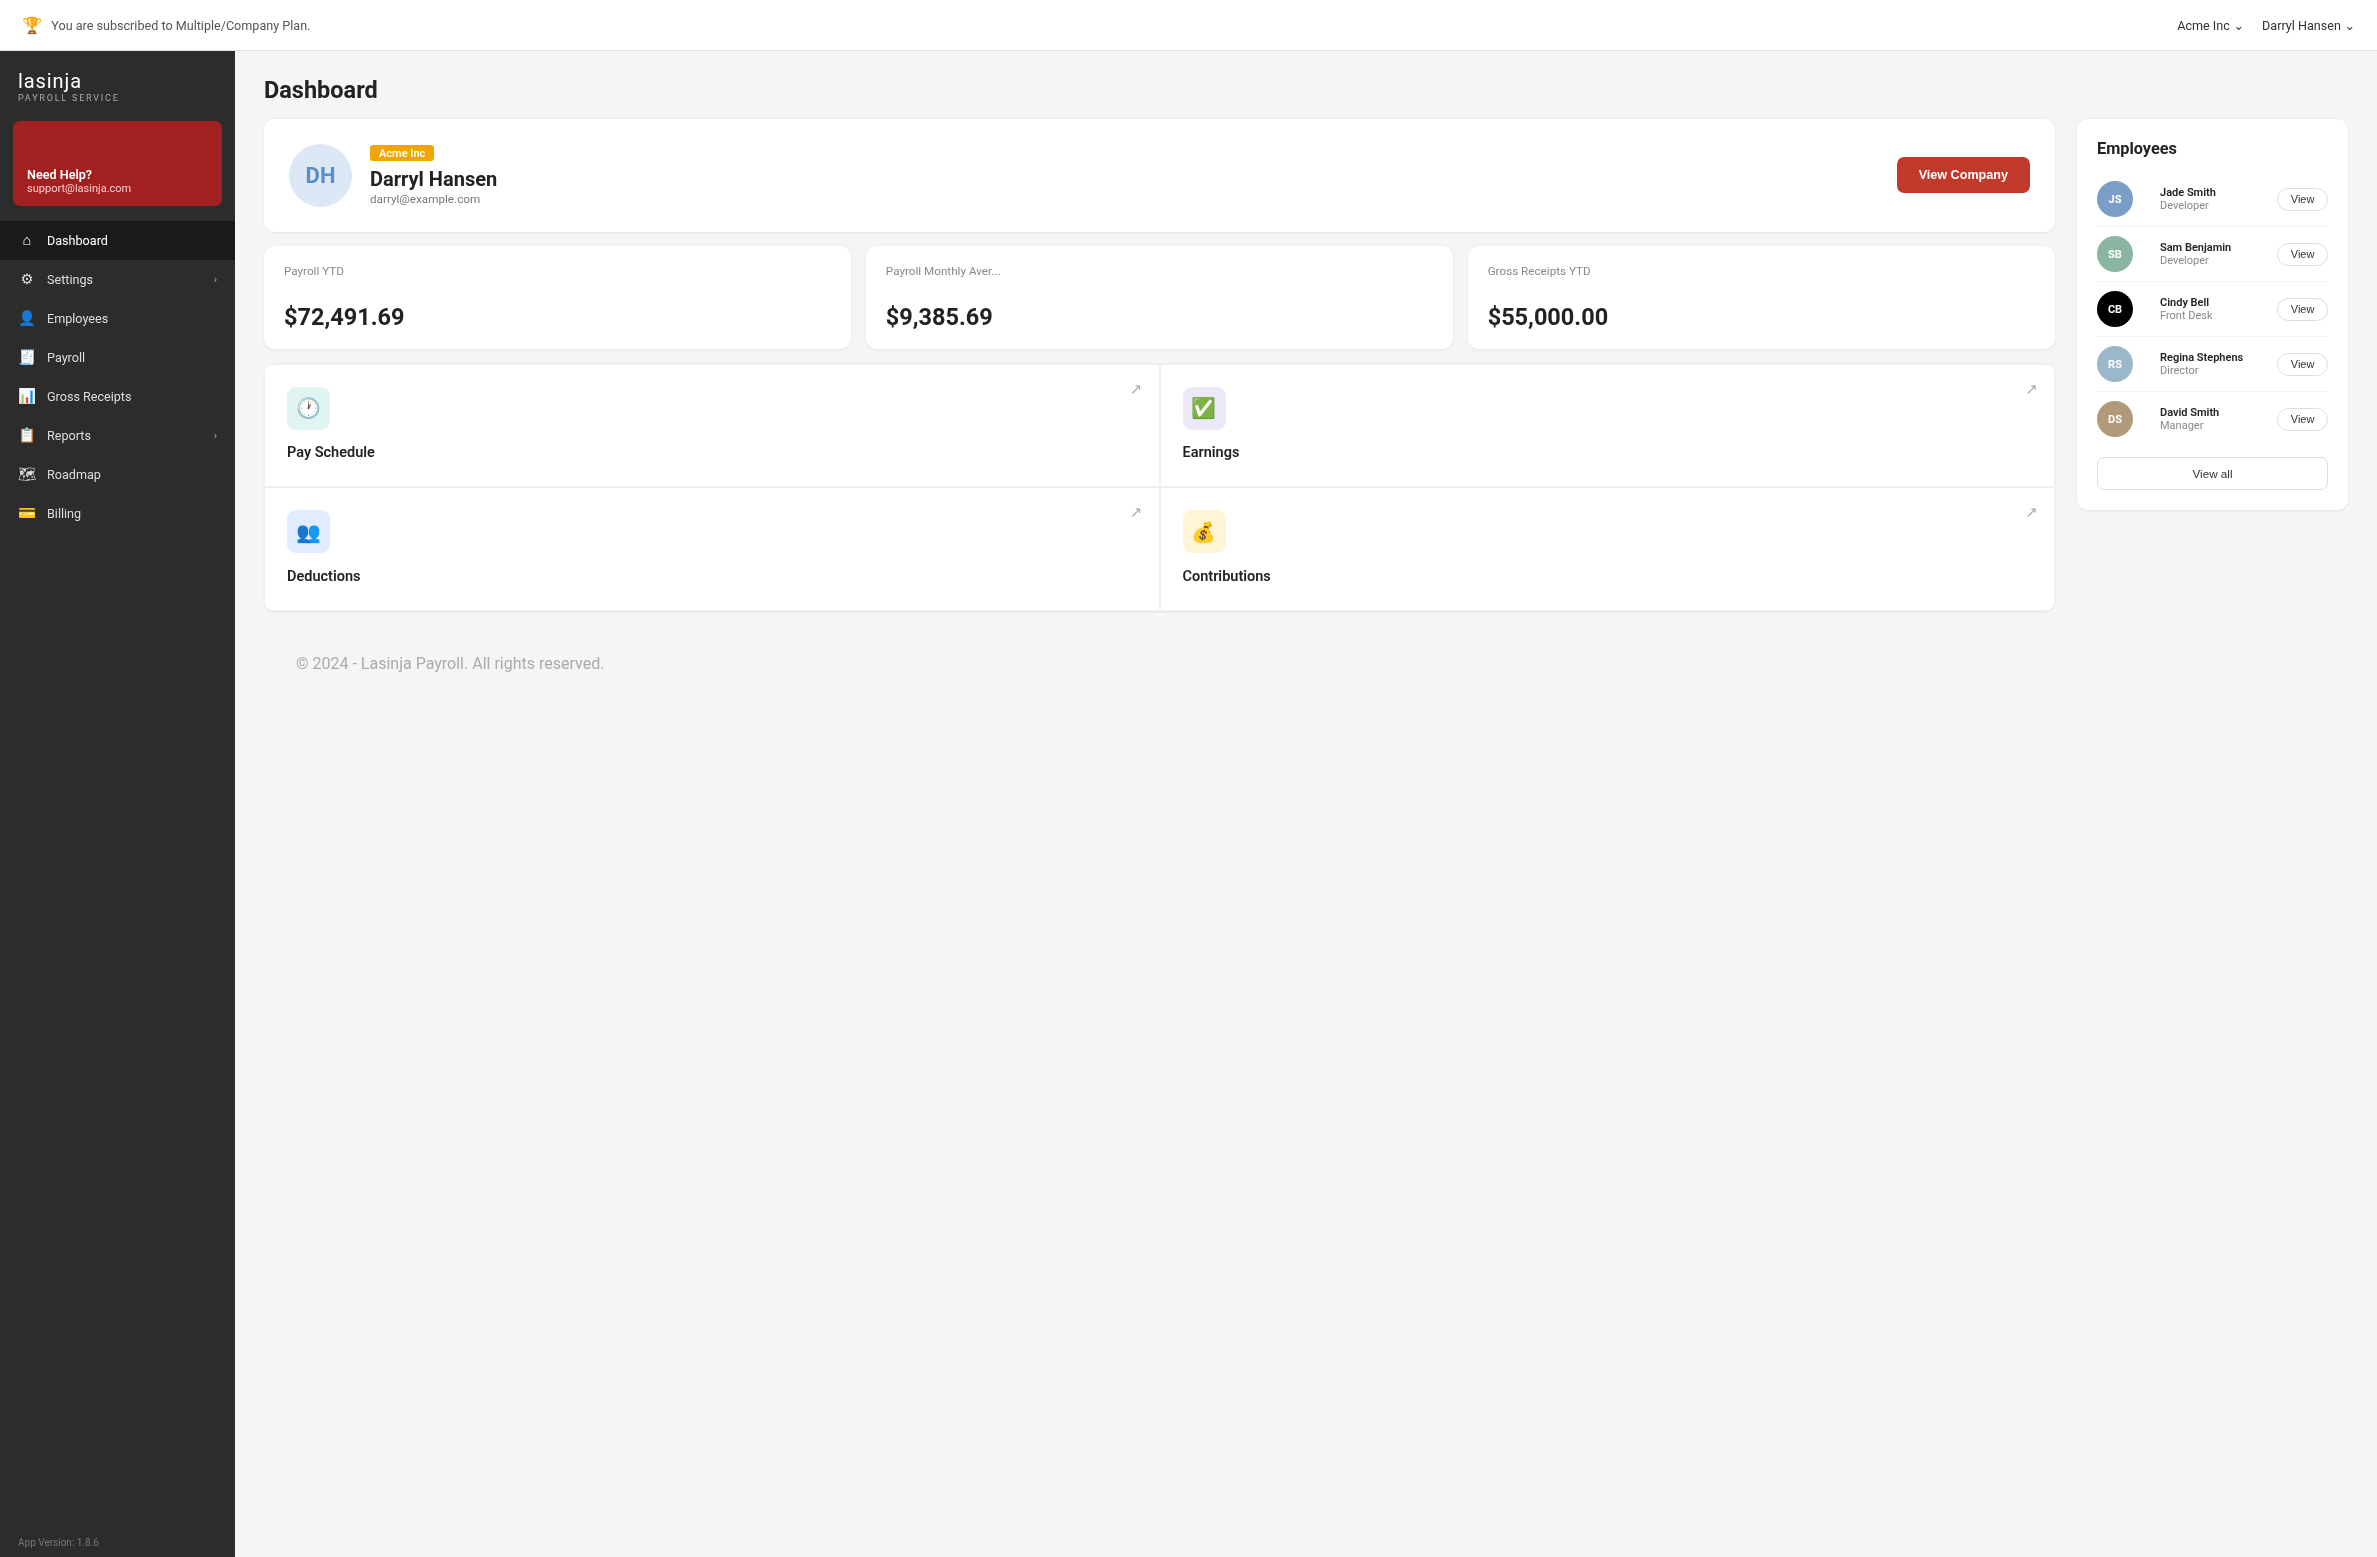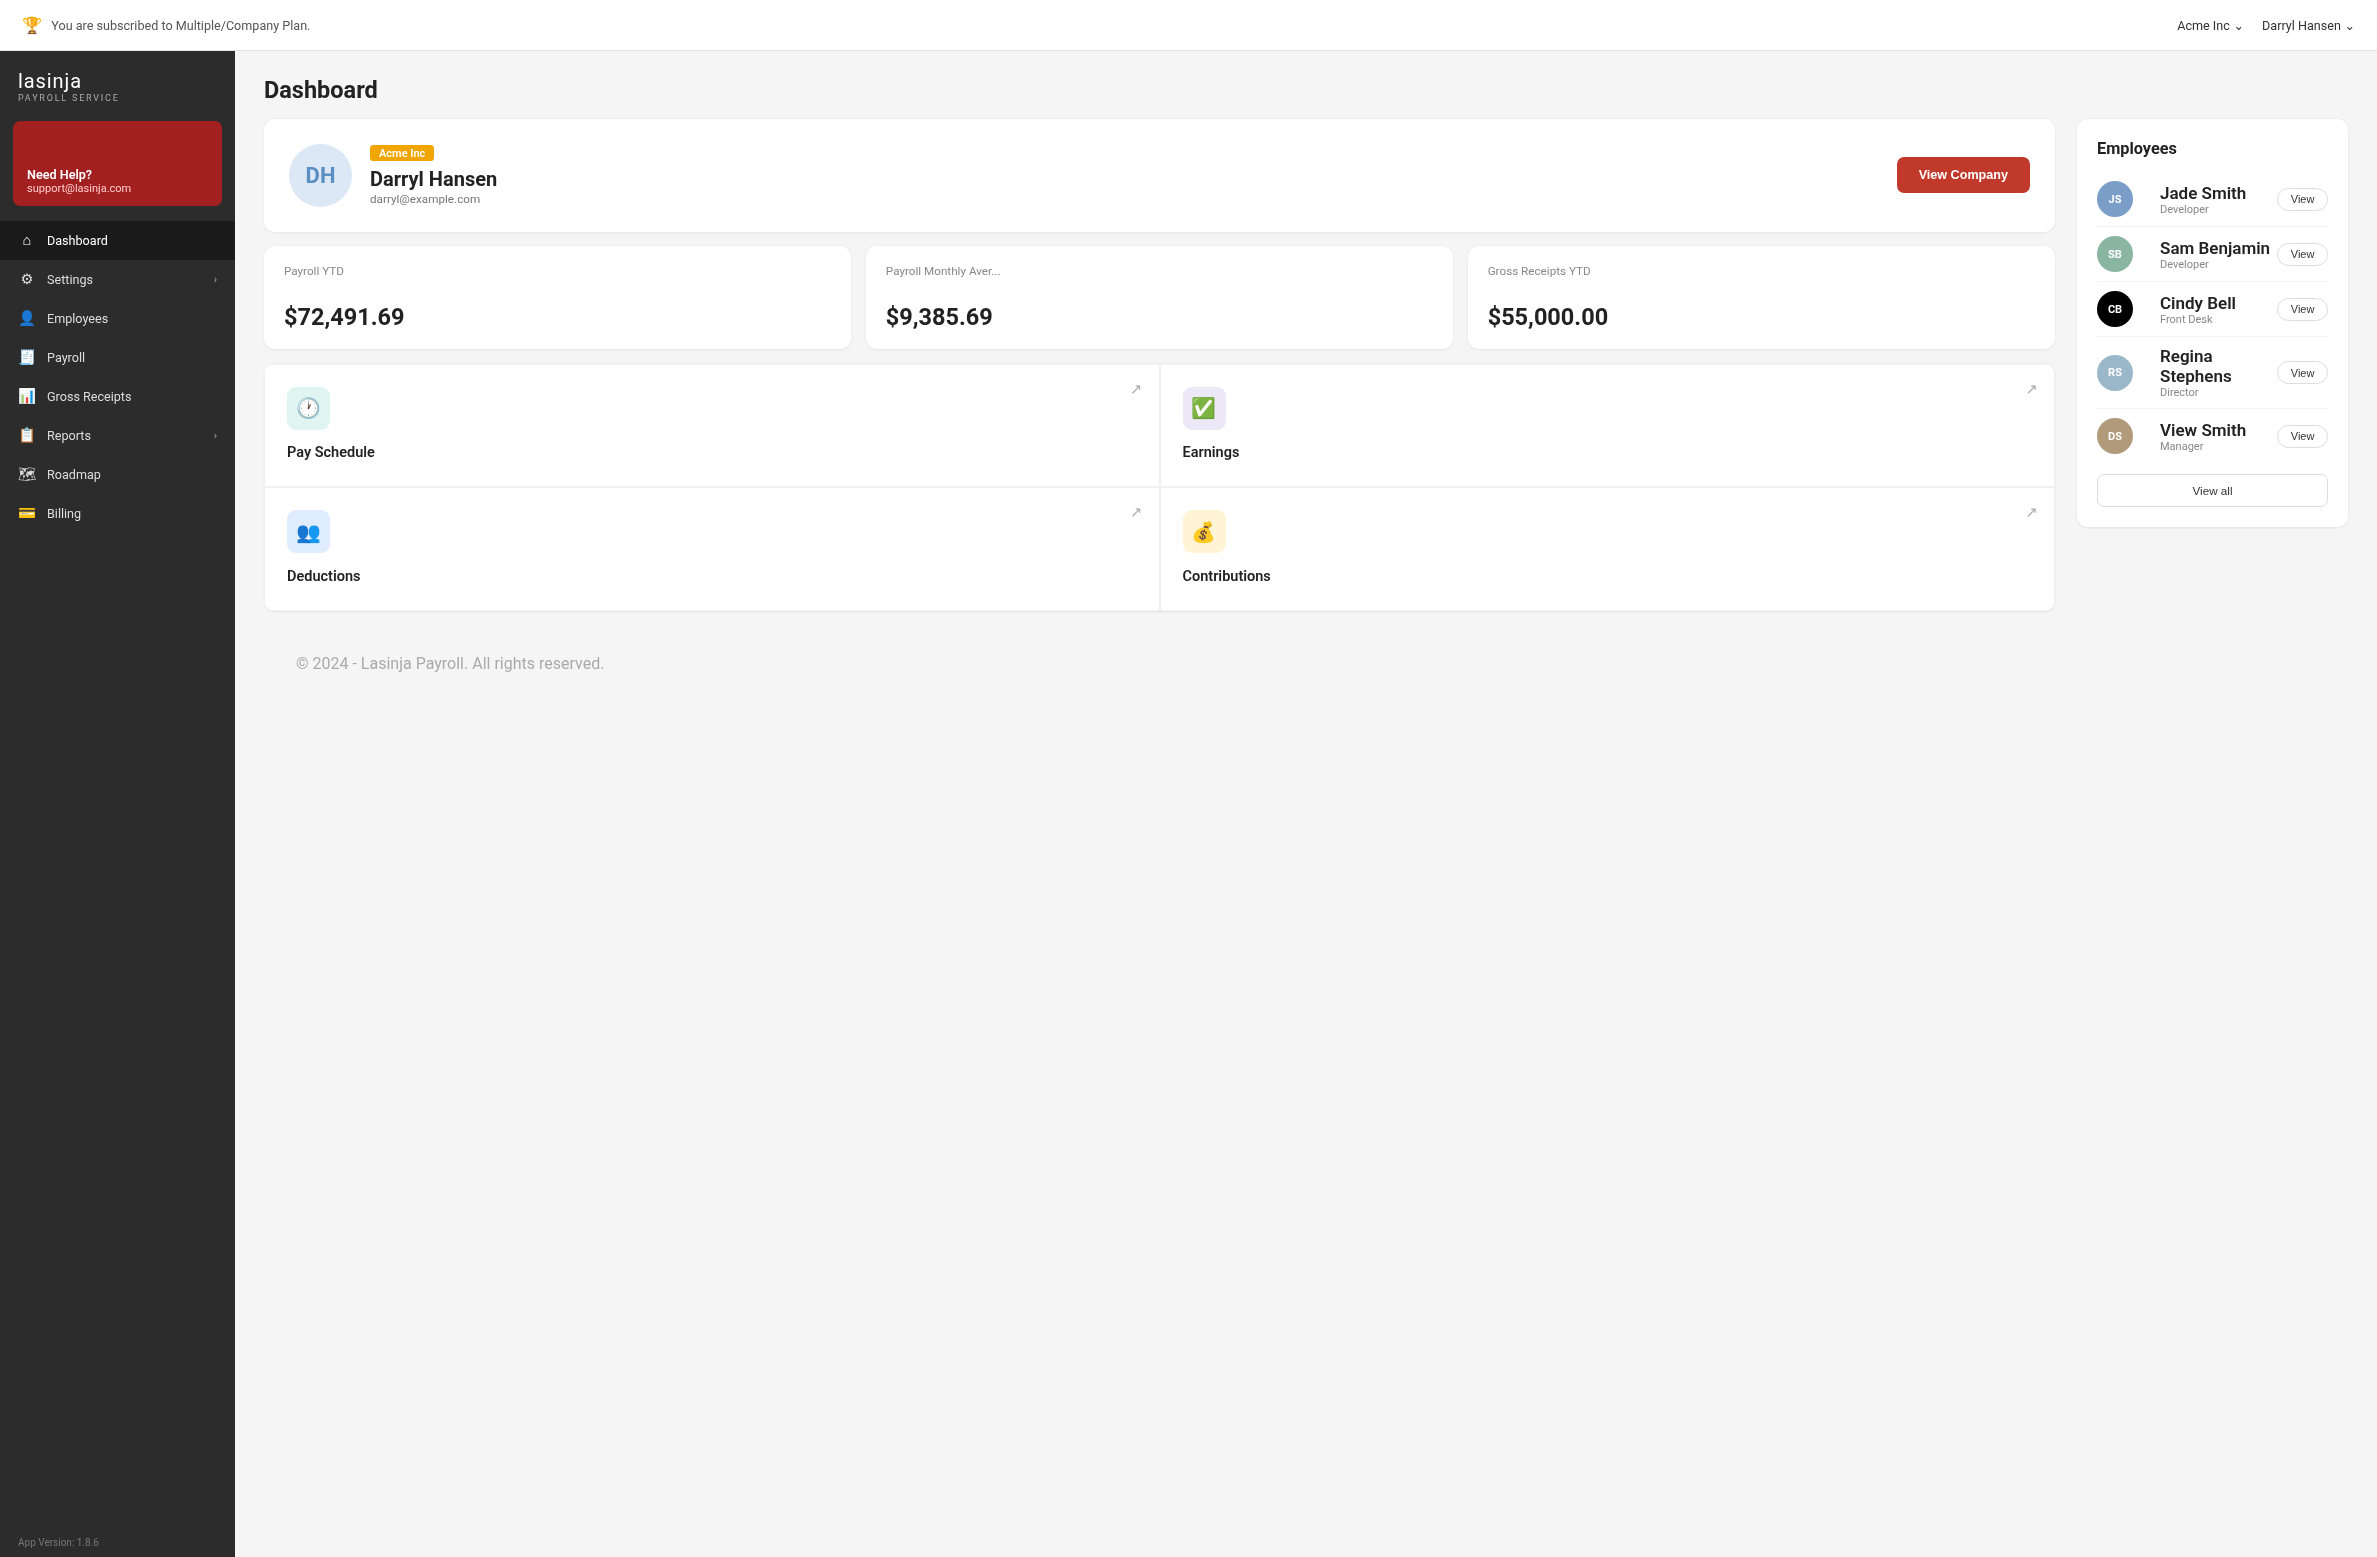--- a/index.html
+++ b/index.html
@@ -131,21 +131,21 @@
       display: flex; align-items: center; justify-content: space-between;
       padding: 9px 0; border-bottom: 0.9px solid #f3f3f3;
     }
     .employee-item:last-of-type { border-bottom: none; }
     .employee-left { display: flex; align-items: center; gap: 27px; }
     .emp-avatar {
       width: 36px; height: 36px; border-radius: 50%;
       display: flex; align-items: center; justify-content: center;
       font-size: 11px; font-weight: 700; color: #fff; flex-shrink: 0;
     }
-    .emp-name { font-size: 17px; font-weight: 600; color: #222; }
+    .emp-name { font-size: 11px; font-weight: 600; color: #222; }
     .emp-role { font-size: 11px; color: #888; }
     .emp-view-btn {
       border: 0.9px solid #ddd; background: #fff; color: #333;
       padding: 4.5px 12.6px; border-radius: 18px; font-size: 11px;
       cursor: pointer;
     }
     .view-all-btn {
       display: block; width: 100%; margin-top: 11px;
       border: 0.9px solid #ddd; background: #fff; color: #333;
       padding: 9px; border-radius: 7px; font-size: 11.7px;
@@ -351,21 +351,21 @@
         <div class="emp-name">Regina Stephens</div>
         <div class="emp-role">Director</div>
       </div>
     </div>
     <button class="emp-view-btn">View</button>
   </div>
             <div class="employee-item">
     <div class="employee-left">
       <div class="emp-avatar" style="background:#b09a7a">DS</div>
       <div>
-        <div class="emp-name">View Smith</div>
+        <div class="emp-name">David Smith</div>
         <div class="emp-role">Manager</div>
       </div>
     </div>
     <button class="emp-view-btn">View</button>
   </div>
           </div>
         <button class="view-all-btn">View all</button>
       </div>
 
     </div>

